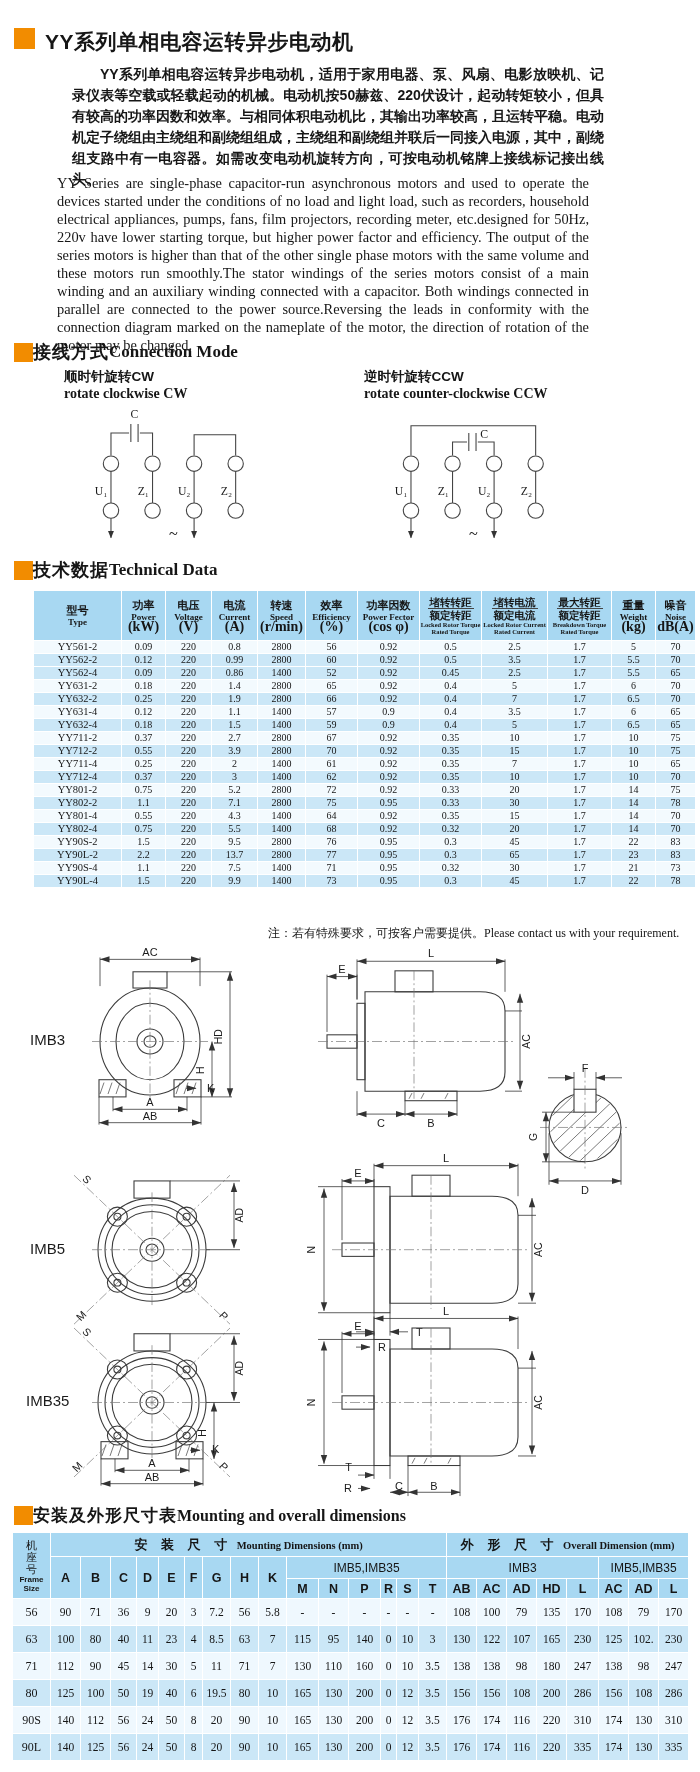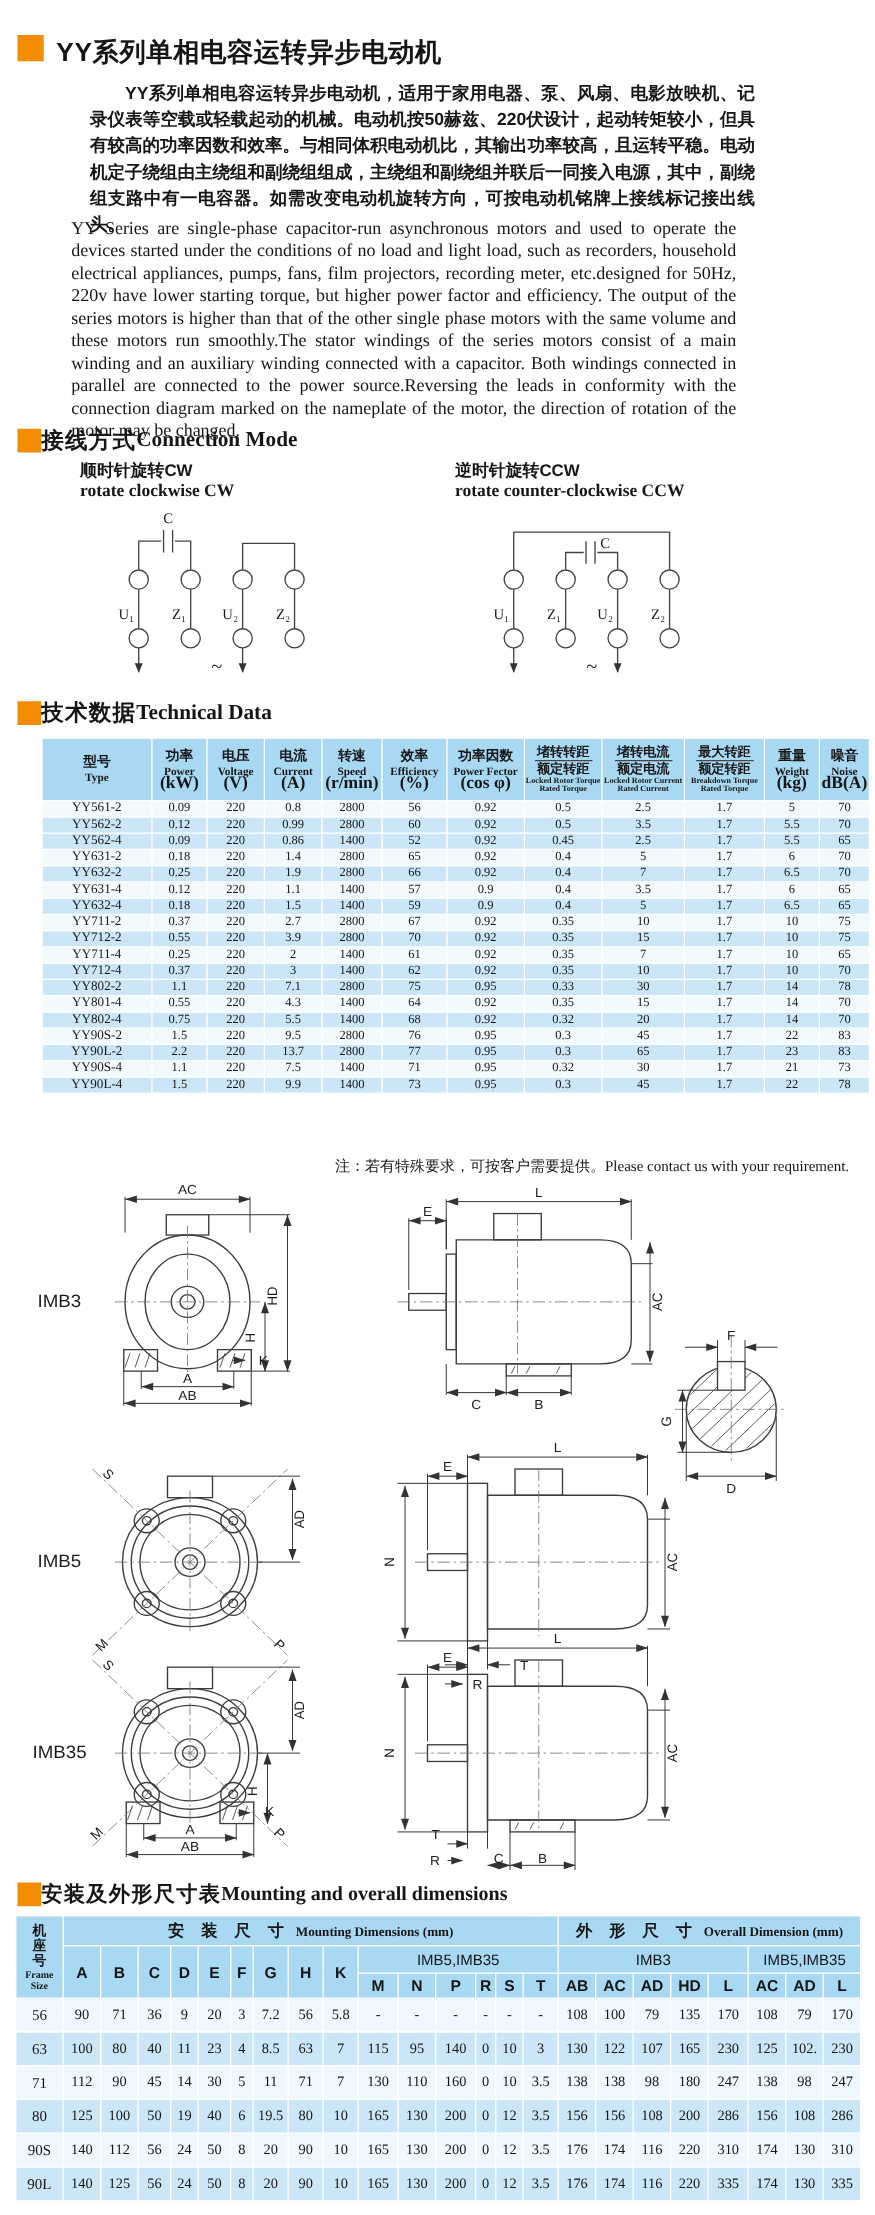--- a/index.html
+++ b/index.html
@@ -45,22 +45,22 @@
 .dtable{left:12px;top:1532px;width:676px;border-collapse:collapse;table-layout:fixed}
 .dtable th,.dtable td{border:1px solid #fff;text-align:center;vertical-align:middle;padding:0}
 .dtable thead th{background:#A8D8F2}
 .dtable tr.hr1 th{height:24px}
 .dtable tr.hr2 th{height:22px}
 .dtable tr.hr3 th{height:20px;font-size:12.5px;font-weight:bold}
 .dtable .letter{font-size:12.5px;font-weight:bold}
 .dtable .subg{font-size:12px;font-weight:normal}
 .gcn{font-size:13px;font-weight:bold;letter-spacing:5px}
 .gen{font-size:10.5px;font-weight:bold;font-family:"Liberation Serif",serif;letter-spacing:0}
-.fcn{width:15px;margin:0 auto;font-size:11px;font-weight:bold;line-height:12px}
-.fen{font-size:8px;font-family:Liberation Serif, serif;line-height:9px}
+.fcn{width:15px;margin:0 auto;font-size:11px;font-weight:normal;line-height:12px}
+.fen{font-size:8px;font-family:Liberation Sans, sans-serif;line-height:9px}
 .dtable td{font-family:"Liberation Serif",serif;font-size:11.5px;height:27px}
 .dtable tr.odd td{background:#EFF8FE}
 .dtable tr.even td{background:#CBE7F7}
 .dtable td.framecell{background:#B7E0F6;font-size:12px}
 </style>
 </head>
 <body>
 
 <div class="abs h1row">
   <span class="sq"></span>
@@ -389,20 +389,34 @@
         <td>220</td>
         <td>3</td>
         <td>1400</td>
         <td>62</td>
         <td>0.92</td>
         <td>0.35</td>
         <td>10</td>
         <td>1.7</td>
         <td>10</td>
         <td>70</td>
+      </tr>
+      <tr class="odd">
+        <td class="typecell">YY801-2</td>
+        <td>0.75</td>
+        <td>220</td>
+        <td>5.2</td>
+        <td>2800</td>
+        <td>72</td>
+        <td>0.92</td>
+        <td>0.33</td>
+        <td>20</td>
+        <td>1.7</td>
+        <td>14</td>
+        <td>75</td>
       </tr>
       <tr class="even">
         <td class="typecell">YY802-2</td>
         <td>1.1</td>
         <td>220</td>
         <td>7.1</td>
         <td>2800</td>
         <td>75</td>
         <td>0.95</td>
         <td>0.33</td>

